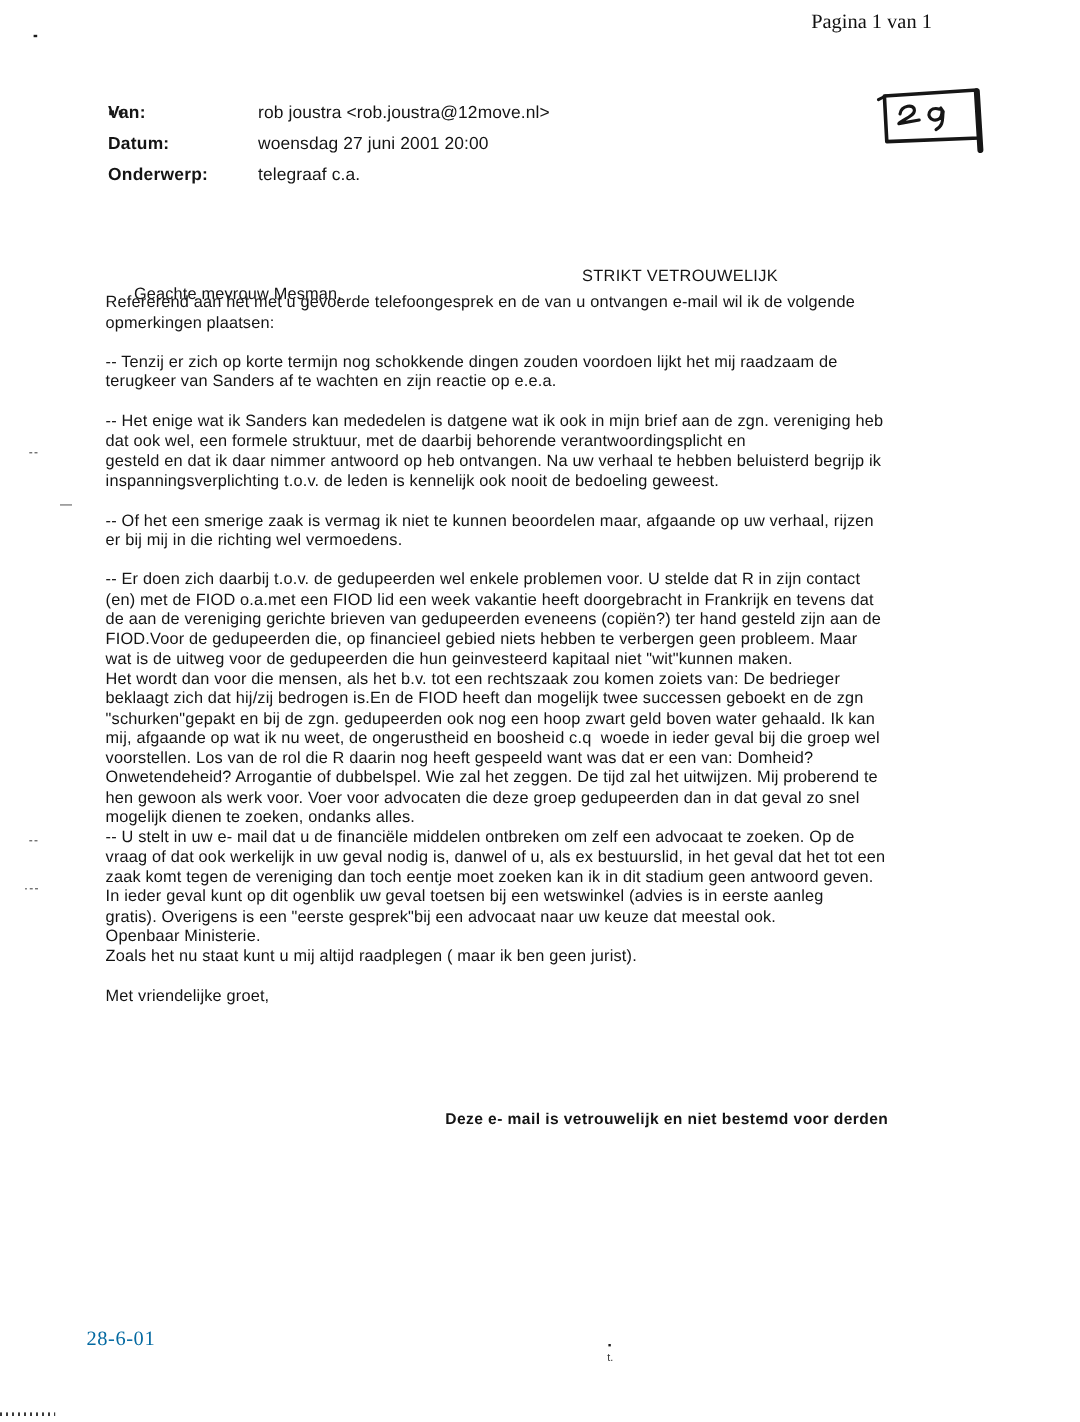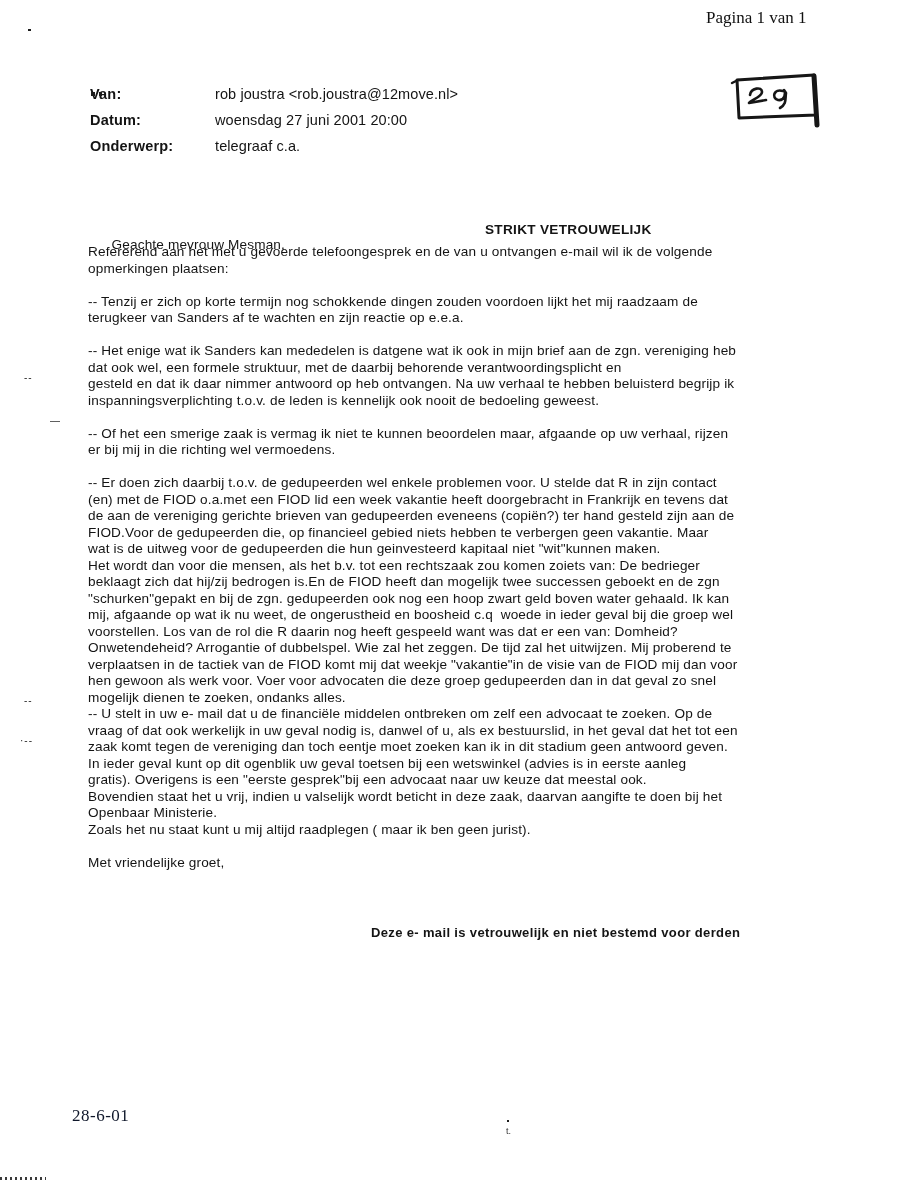--- a/index.html
+++ b/index.html
@@ -3,47 +3,47 @@
 <meta charset="utf-8">
 <style>
   html,body { margin:0; padding:0; background:#9a9a9a; }
   .page {
     position:relative; width:900px; height:1185px; margin:0 auto;
     background:#ffffff; overflow:hidden; color:#141414;
     font-family:"Liberation Sans","DejaVu Sans",sans-serif;
   }
   
   .page-header {
-    position:absolute; left:706px; top:8px;
+    position:absolute; left:676px; top:8px;
     font-family:"Liberation Serif","DejaVu Serif",serif;
     font-size:17px; color:#111;
   }
   
   .stamp { position:absolute; left:728px; top:70px; }
   
   .hdr-block { position:absolute; left:90px; top:86px; width:620px; }
   .hdr-row { display:flex; height:26px; align-items:flex-start; }
   .hdr-label { width:107px; font-size:14.5px; font-weight:bold; letter-spacing:.2px; }
   .hdr-value { font-size:14.5px; letter-spacing:.1px; white-space:pre;margin-left:18px; }
   
   .body-block { position:absolute; left:88px; top:222px; width:770px; }
   .salutation-row { position:relative; height:17px; font-size:13.6px; letter-spacing:.15px; white-space:pre; }
-  .confidential { position:absolute; left:397px; top:0; font-weight:bold; letter-spacing:.3px; }
+  .confidential { position:absolute; left:397px; top:0; font-weight:normal; letter-spacing:.3px; }
   .body-lines { margin-top:5px; }
   .line { height:16.5px; font-size:13.6px; letter-spacing:.15px; white-space:pre; }
   
   .disclaimer {
     position:absolute; left:371px; top:925px;
     font-size:13px; font-weight:bold; letter-spacing:.35px; white-space:pre;
   }
   
   .date-note {
     position:absolute; left:72px; top:1106px;
     font-family:"Liberation Serif","DejaVu Serif",serif;
-    font-size:17px; letter-spacing:.5px; color:#0f172a;
+    font-size:17px; letter-spacing:.5px; color:#0369a1;
   }
   
   .margin-mark { position:absolute; color:#2b2b2b; font-size:10px; line-height:6px; letter-spacing:1px; }
   .speck { position:absolute; background:#1c1c1c; }
   .dotted-edge {
     position:absolute; left:0px; top:1177px; width:46px; height:3px;
     background:repeating-linear-gradient(90deg,#3a3a3a 0 2px,transparent 2px 5px);
   }
   .noise-mark { position:absolute; color:#333; font-size:9px; }
 </style>
@@ -117,53 +117,51 @@
         <div class="line">er bij mij in die richting wel vermoedens.</div>
 
         <div class="line">&nbsp;</div>
 
         <div class="line">-- Er doen zich daarbij t.o.v. de gedupeerden wel enkele problemen voor. U stelde dat R in zijn contact</div>
 
         <div class="line">(en) met de FIOD o.a.met een FIOD lid een week vakantie heeft doorgebracht in Frankrijk en tevens dat</div>
 
         <div class="line">de aan de vereniging gerichte brieven van gedupeerden eveneens (copiën?) ter hand gesteld zijn aan de</div>
 
-        <div class="line">FIOD.Voor de gedupeerden die, op financieel gebied niets hebben te verbergen geen vakantie. Maar</div>
+        <div class="line">FIOD.Voor de gedupeerden die, op financieel gebied niets hebben te verbergen geen probleem. Maar</div>
 
         <div class="line">wat is de uitweg voor de gedupeerden die hun geinvesteerd kapitaal niet "wit"kunnen maken.</div>
 
         <div class="line">Het wordt dan voor die mensen, als het b.v. tot een rechtszaak zou komen zoiets van: De bedrieger</div>
 
         <div class="line">beklaagt zich dat hij/zij bedrogen is.En de FIOD heeft dan mogelijk twee successen geboekt en de zgn</div>
 
         <div class="line">"schurken"gepakt en bij de zgn. gedupeerden ook nog een hoop zwart geld boven water gehaald. Ik kan</div>
 
         <div class="line">mij, afgaande op wat ik nu weet, de ongerustheid en boosheid c.q  woede in ieder geval bij die groep wel</div>
 
         <div class="line">voorstellen. Los van de rol die R daarin nog heeft gespeeld want was dat er een van: Domheid?</div>
 
         <div class="line">Onwetendeheid? Arrogantie of dubbelspel. Wie zal het zeggen. De tijd zal het uitwijzen. Mij proberend te</div>
 
-        <div class="line">verplaatsen in de tactiek van de FIOD komt mij dat weekje "vakantie"in de visie van de FIOD mij dan voor</div>
 
         <div class="line">hen gewoon als werk voor. Voer voor advocaten die deze groep gedupeerden dan in dat geval zo snel</div>
 
         <div class="line">mogelijk dienen te zoeken, ondanks alles.</div>
 
         <div class="line">-- U stelt in uw e- mail dat u de financiële middelen ontbreken om zelf een advocaat te zoeken. Op de</div>
 
         <div class="line">vraag of dat ook werkelijk in uw geval nodig is, danwel of u, als ex bestuurslid, in het geval dat het tot een</div>
 
         <div class="line">zaak komt tegen de vereniging dan toch eentje moet zoeken kan ik in dit stadium geen antwoord geven.</div>
 
         <div class="line">In ieder geval kunt op dit ogenblik uw geval toetsen bij een wetswinkel (advies is in eerste aanleg</div>
 
         <div class="line">gratis). Overigens is een "eerste gesprek"bij een advocaat naar uw keuze dat meestal ook.</div>
 
-        <div class="line">Bovendien staat het u vrij, indien u valselijk wordt beticht in deze zaak, daarvan aangifte te doen bij het</div>
 
         <div class="line">Openbaar Ministerie.</div>
 
         <div class="line">Zoals het nu staat kunt u mij altijd raadplegen ( maar ik ben geen jurist).</div>
 
         <div class="line">&nbsp;</div>
 
         <div class="line">Met vriendelijke groet,</div>
 
       </div>

